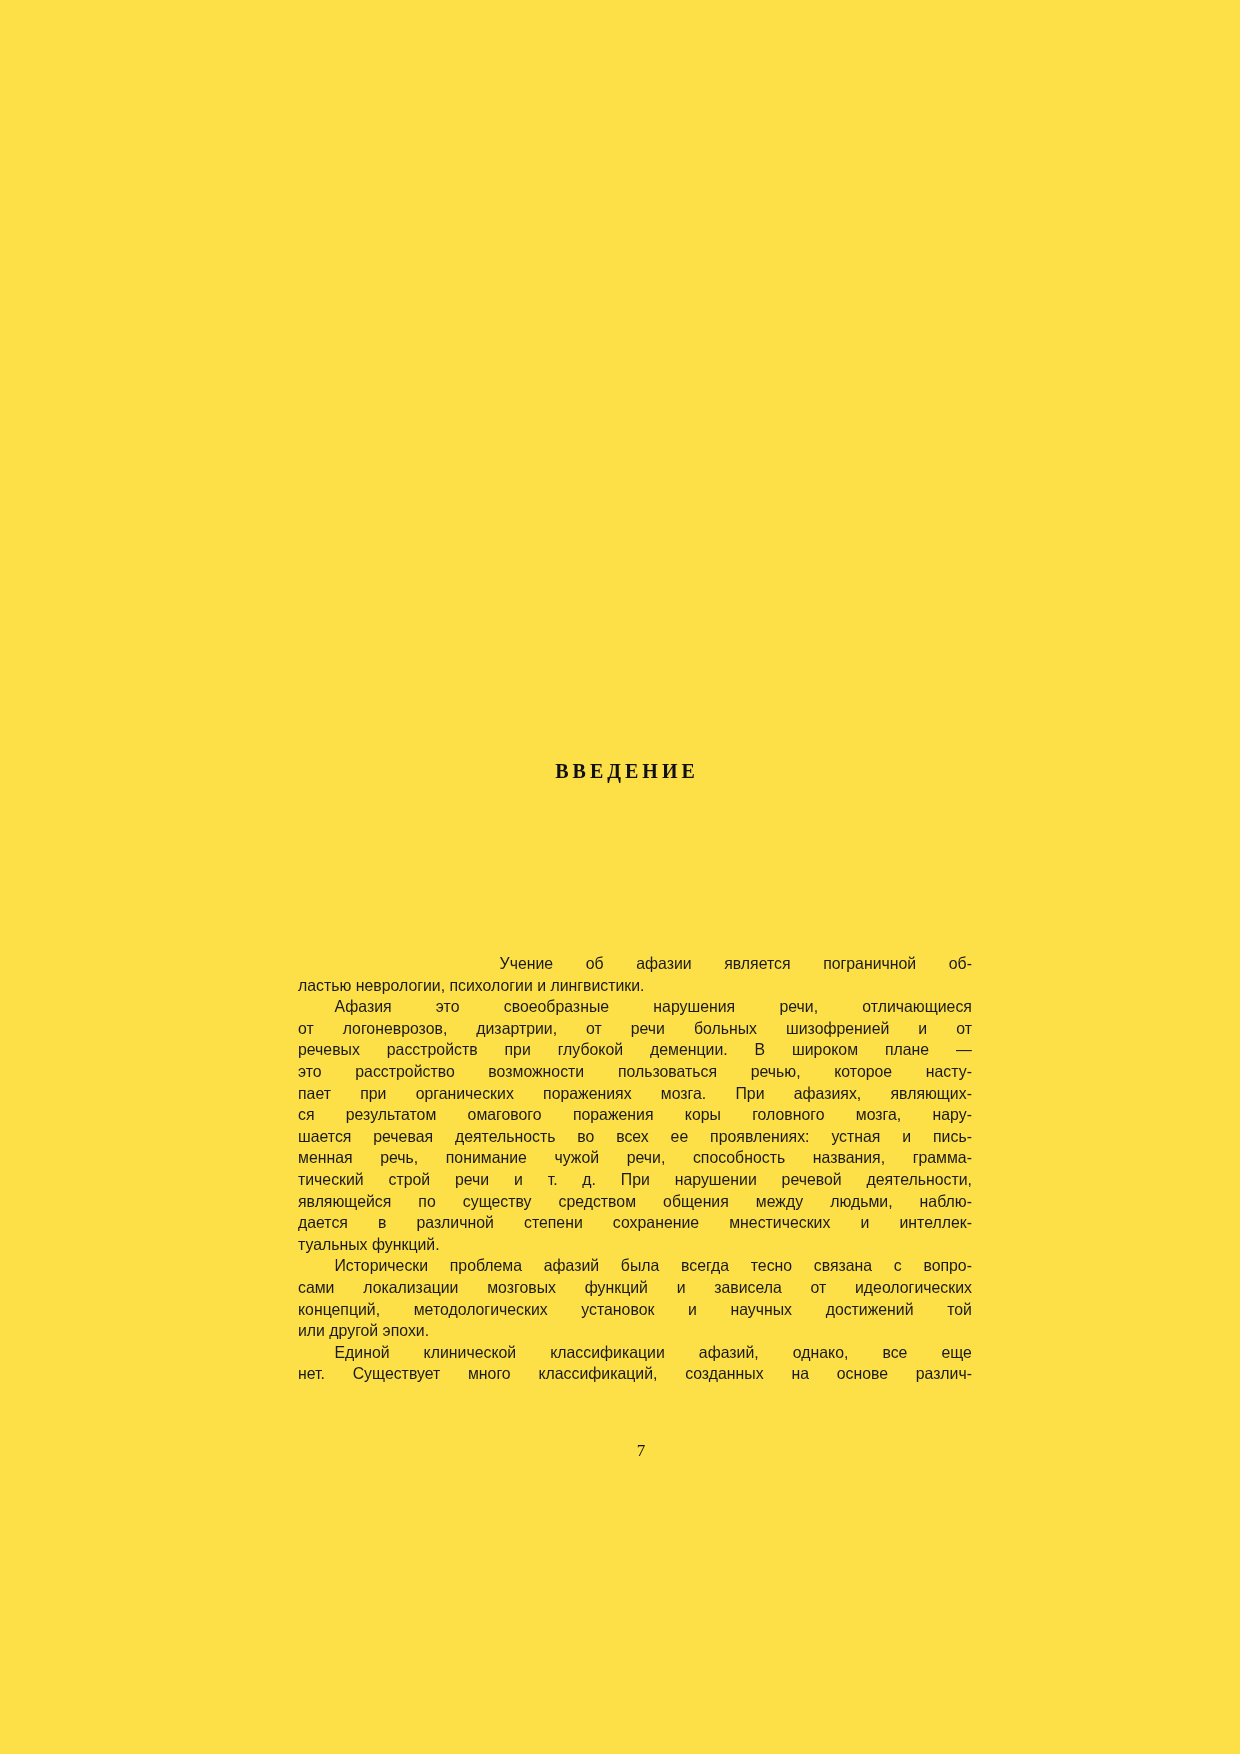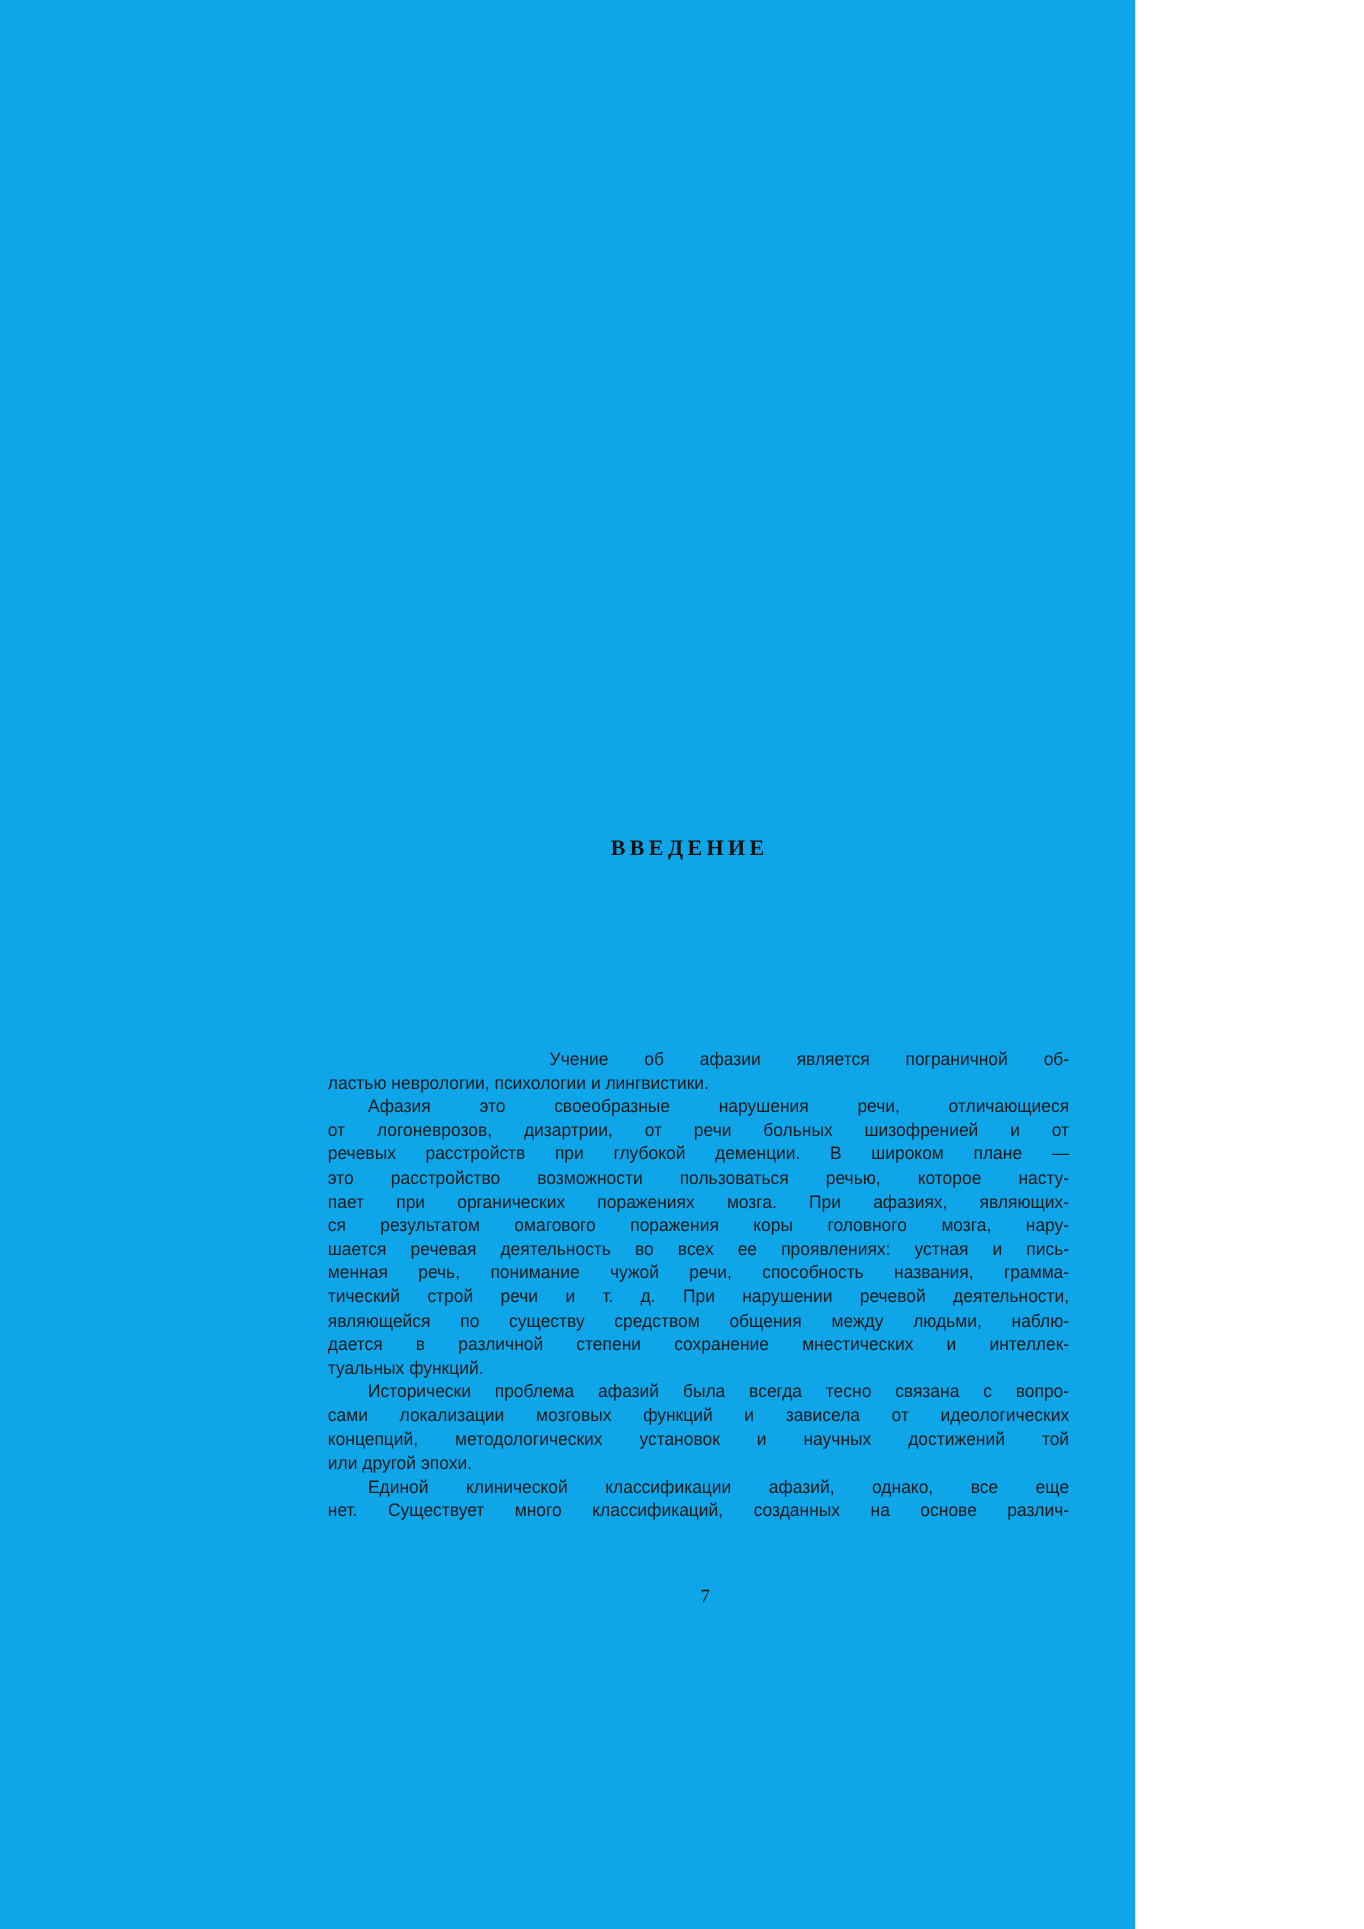--- a/index.html
+++ b/index.html
@@ -1,17 +1,17 @@
 <!DOCTYPE html>
 <html><head>
   <meta charset="utf-8">
   <style>
     html, body { margin: 0; padding: 0; background: #ffffff; }
     body { width: 1240px; height: 1754px; position: relative; overflow: hidden; }
-    .page { position: absolute; left: 0; top: 0; width: 1032px; height: 1754px; background: #0ea5e9; }
+    .page { position: absolute; left: 0; top: 0; width: 1240px; height: 1754px; background: #fde047; }
     .heading {
       position: absolute; left: 0; width: 1240px; top: 760px;
       text-align: center;
       font-family: "Liberation Serif", "DejaVu Serif", serif;
       font-weight: bold; font-size: 20px; letter-spacing: 4px; color: #111;
       padding-left: 14px; box-sizing: border-box;
     }
     .body-text {
       position: absolute; left: 298px; top: 953px; width: 702px;
       font-family: "Liberation Sans", "DejaVu Sans", sans-serif;

